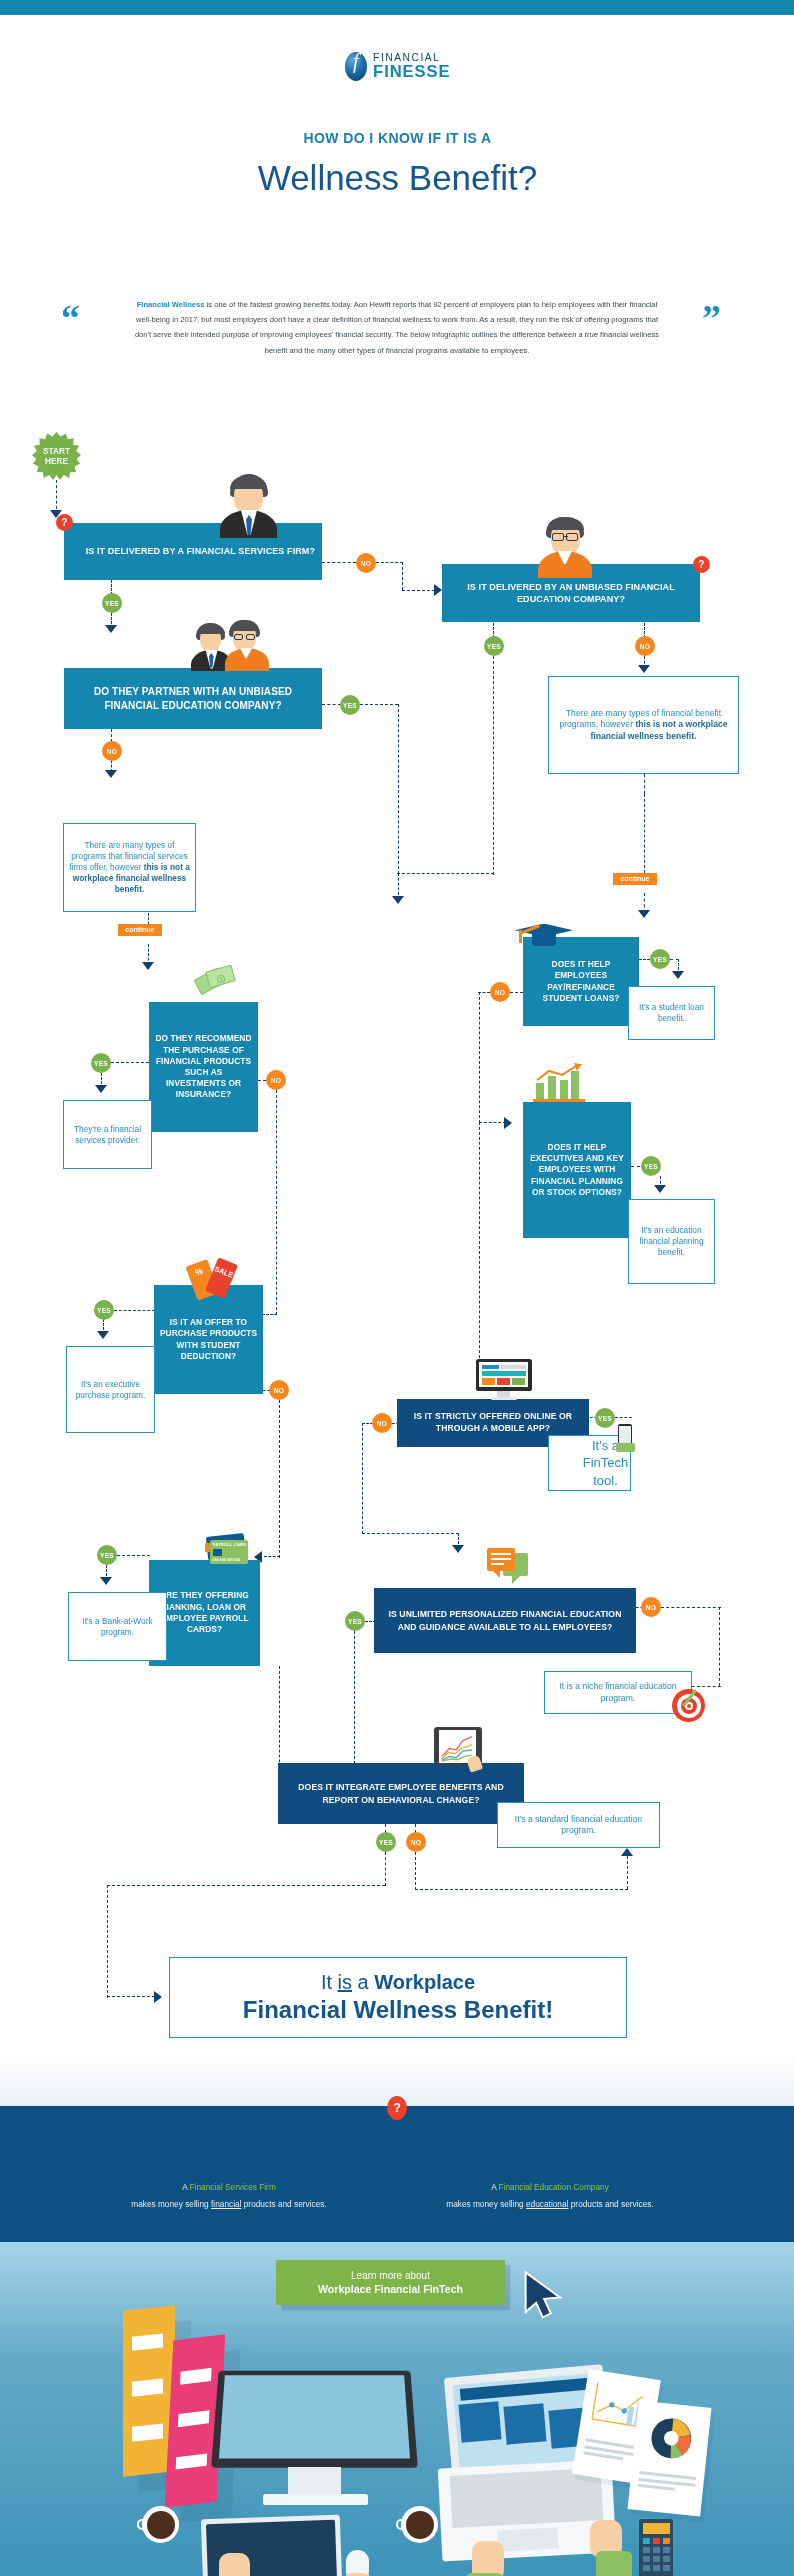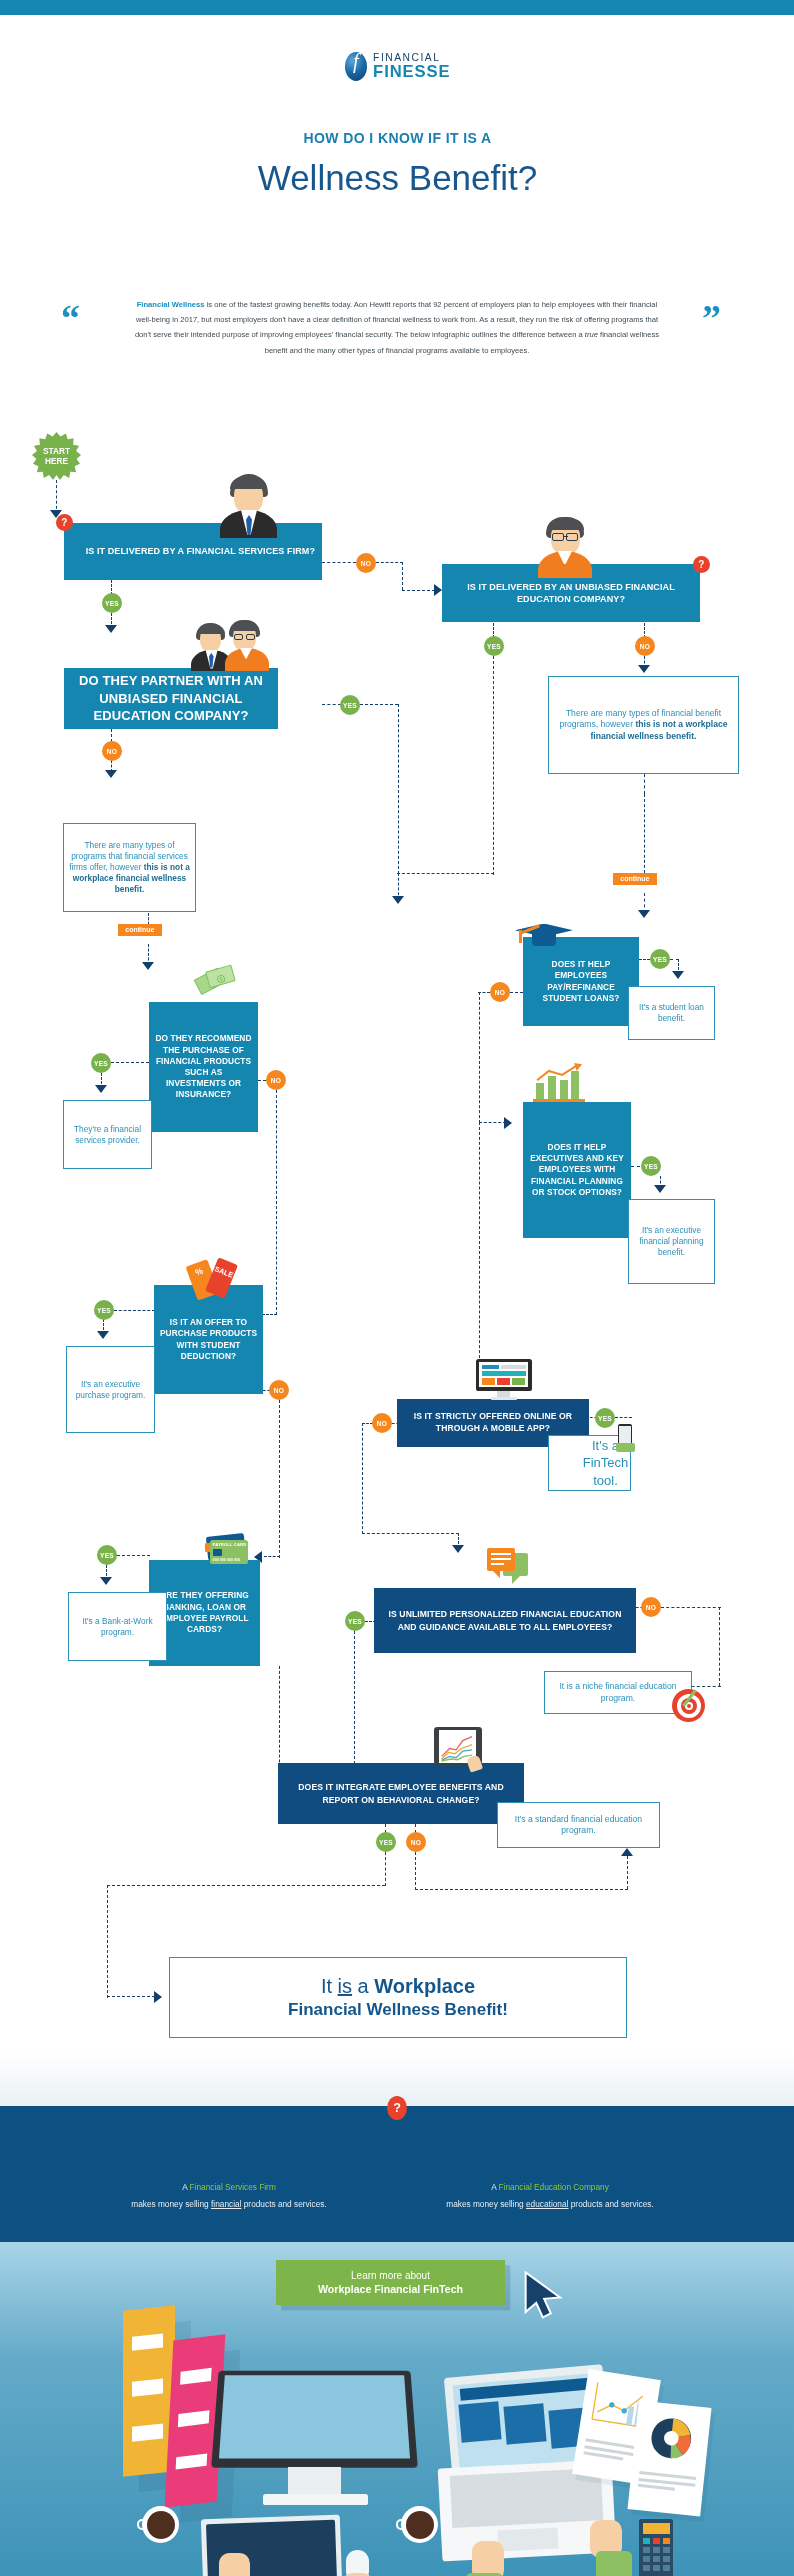--- a/index.html
+++ b/index.html
@@ -178,21 +178,21 @@
   .verdict {
     position: absolute; left: 169px; top: 1957px;
     width: 458px; height: 81px;
     border: 1.2px solid #2d90b8; background: #ffffff;
     display: flex; flex-direction: column; align-items: center; justify-content: center;
     z-index: 6;
   }
   .verdict .l1 { font-size: 20px; color: #14568c; font-weight: 400; }
   .verdict .l1 u { text-decoration: underline; }
   .verdict .l1 b { font-weight: 700; }
-  .verdict .l2 { font-size: 17px; color: #14568c; font-weight: 700; margin-top: 1.3px; }
+  .verdict .l2 { font-size: 24px; color: #14568c; font-weight: 700; margin-top: 1.3px; }
 
   
   .fade {
     position: absolute; left: 0; top: 2053px; width: 795px; height: 53px;
     background: linear-gradient(#ffffff, #e9f0f4);
   }
   .diffband {
     position: absolute; left: 0; top: 2106px; width: 795px; height: 136px;
     background: #0d5183;
   }
@@ -336,21 +336,21 @@
     <div class="shirt" style="left:14.6px; top:31px; width:12px; height:18.5px; clip-path:polygon(0 0,100% 0,60% 100%,40% 100%);"></div>
     <div class="tie" style="left:18px; top:34px; width:4.6px; height:14.6px; clip-path:polygon(50% 0,100% 22%,75% 100%,25% 100%,0 22%);"></div>
     <div class="hair" style="left:38px; top:1.3px; width:30.5px; height:17px; border-radius:15.2px 15.2px 4px 4px;"></div>
     <div class="head" style="left:42px; top:5.3px; width:22.5px; height:26.5px;"></div>
     <div class="hair" style="left:39px; top:3.3px; width:29px; height:8.6px; border-radius:14.6px 14.6px 0 0;"></div>
     <div style="position:absolute; left:43px; top:14.6px; width:9.3px; height:6.6px; border:1.3px solid #2b3a44; border-radius:2px;"></div>
     <div style="position:absolute; left:55px; top:14.6px; width:9.3px; height:6.6px; border:1.3px solid #2b3a44; border-radius:2px;"></div>
     <div class="body" style="left:34px; top:29px; width:44px; height:22.5px; background:#f07d1f;"></div>
     <div class="shirt" style="left:49px; top:29px; width:12px; height:10.6px; clip-path:polygon(0 0,100% 0,55% 100%,45% 100%);"></div>
   </div>
-  <div class="qbox" style="left:64px; top:668px; width:214px; height:61px; font-size:13px; line-height:1.38;text-align:center;">DO THEY PARTNER WITH AN UNBIASED FINANCIAL EDUCATION COMPANY?</div>
+  <div class="qbox" style="left:64px; top:668px; width:258px; height:61px; font-size:10px; line-height:1.38;text-align:center;">DO THEY PARTNER WITH AN UNBIASED FINANCIAL EDUCATION COMPANY?</div>
 
   <div class="hline" style="left:322px; top:704px; width:18.5px;"></div>
   <div class="pill yes" style="left:340px; top:695px;">YES</div>
   <div class="hline" style="left:360px; top:704px; width:38px;"></div>
   <div class="vline" style="left:398px; top:704px; height:170px;"></div>
 
   <div class="vline" style="left:111px; top:729px; height:13.2px;"></div>
   <div class="pill no" style="left:102px; top:741px;">NO</div>
   <div class="vline" style="left:111px; top:760px; height:12px;"></div>
   <div class="arr down" style="left:105px; top:770px;"></div>
@@ -398,21 +398,21 @@
       <polyline points="6,26 24,12 44,18 66,4" fill="none" stroke="#f6871f" stroke-width="3"></polyline>
       <polygon points="62,0 74,2 66,12" fill="#f6871f"></polygon>
     </svg>
   </div>
   <div class="qbox" style="left:523px; top:1102px; width:108px; height:136px; font-size:8.3px; line-height:1.35;">DOES IT HELP EXECUTIVES AND KEY EMPLOYEES WITH FINANCIAL PLANNING OR STOCK OPTIONS?</div>
 
   <div class="hline" style="left:631px; top:1166px; width:9.3px;"></div>
   <div class="pill yes" style="left:641px; top:1156px;">YES</div>
   <div class="vline" style="left:660px; top:1176px; height:12px;"></div>
   <div class="arr down" style="left:654px; top:1185px;"></div>
-  <div class="abox" style="left:628px; top:1199px; width:87px; height:85px; font-size:8.3px;">It's an executive financial planning benefit.</div>
+  <div class="abox" style="left:628px; top:1199px; width:87px; height:85px; font-size:8.3px;">It's an education financial planning benefit.</div>
 
   <div class="vline" style="left:479px; top:1122px; height:246px;"></div>
   <div class="hline" style="left:479px; top:1367px; width:30.5px;"></div>
 
   <div class="money" style="left:192px; top:964px; width:46px; height:38px;">
     <div class="bill" style="left:4px; top:9.3px; transform:rotate(-28deg);"></div>
     <div class="bill" style="left:14.6px; top:4px; transform:rotate(-16deg); background:#bde3a3;"></div>
     <div style="position:absolute; left:25px; top:10.6px; width:8px; height:8px; border:1px solid #7fbf62; border-radius:50%; transform:rotate(-16deg); color:#7fbf62; font-size:6px; text-align:center; line-height:6.6px;">$</div>
   </div>
   <div class="qbox" style="left:149px; top:1002px; width:109px; height:130px; font-size:8.3px; line-height:1.35;">DO THEY RECOMMEND THE PURCHASE OF FINANCIAL PRODUCTS SUCH AS INVESTMENTS OR INSURANCE?</div>

